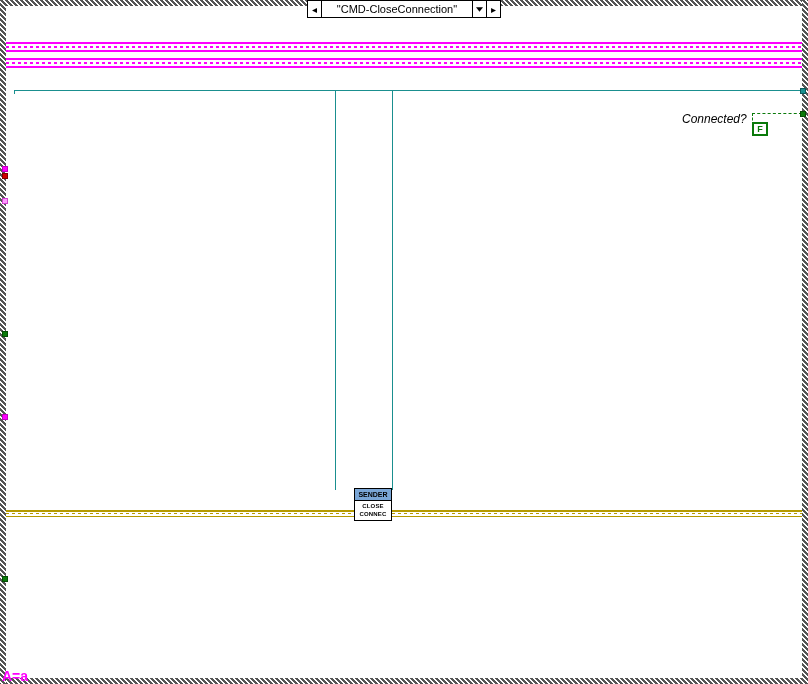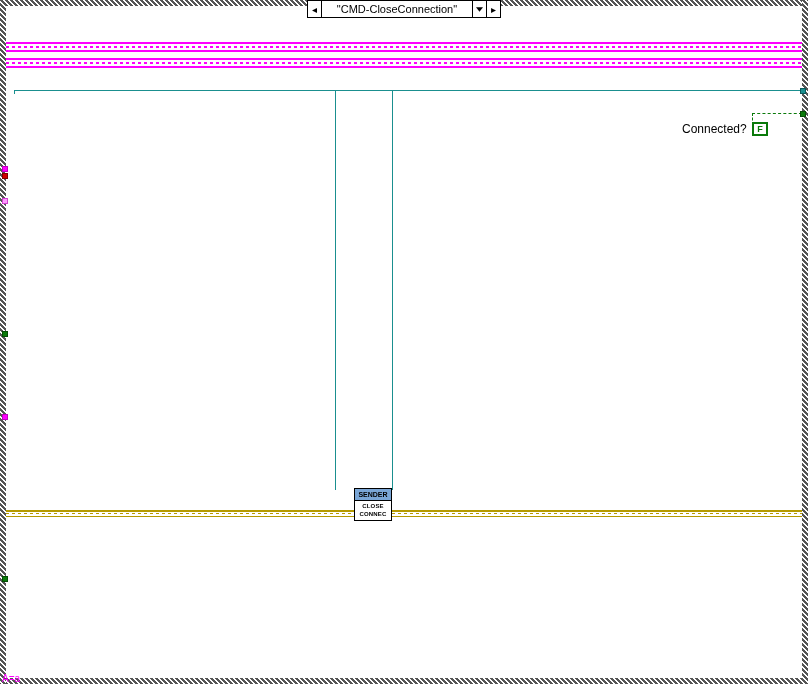--- a/index.html
+++ b/index.html
@@ -167,22 +167,22 @@
 
   
   .tunnelR { position: absolute; right: 2px; width: 6px; height: 6px; }
   .tR-teal  { background: #1a8f8f; border: 1px solid #0d5a5a; }
   .tR-green { background: #0a7a0a; border: 1px solid #044d04; }
 
   
   .probe {
     position: absolute;
     left: 2px; bottom: 0px;
-    font-size: 10px;
-    font-weight: normal;
+    font-size: 14px;
+    font-weight: bold;
     color: #ff00ff;
   }
 </style>
 </head>
 <body>
 
 <div class="case-border cb-top"></div>
 <div class="case-border cb-bottom"></div>
 <div class="case-border cb-left"></div>
 <div class="case-border cb-right"></div>
@@ -208,21 +208,21 @@
 <div class="wire" style="top:90px; left:14px; right:6px; height:0; border-top:1px solid #1a8f8f;"></div>
 <div class="teal-vert" style="top:90px; left:14px; height:4px;"></div>
 
 <div class="teal-vert" style="top:90px; left:335px; height:400px;"></div>
 
 <div class="teal-vert" style="top:90px; left:392px; height:400px;"></div>
 
 <div class="green-dash" style="top:113px; left:752px; right:6px;"></div>
 <div class="wire" style="top:113px; left:752px; width:0; height:12px; border-left:1px dashed #0a7a0a;"></div>
 
-<div class="label" style="top:122px; left:682px;">Connected?</div>
+<div class="label" style="top:112px; left:682px;font-style:italic;">Connected?</div>
 <div class="bool-const" style="top:122px; left:752px;">F</div>
 
 <div class="subvi" style="top:488px; left:354px;">
   <div class="hdr">SENDER</div>
   <div class="body">
     <span>CLOSE</span><br>
     <span>CONNEC</span>
   </div>
 </div>
 

